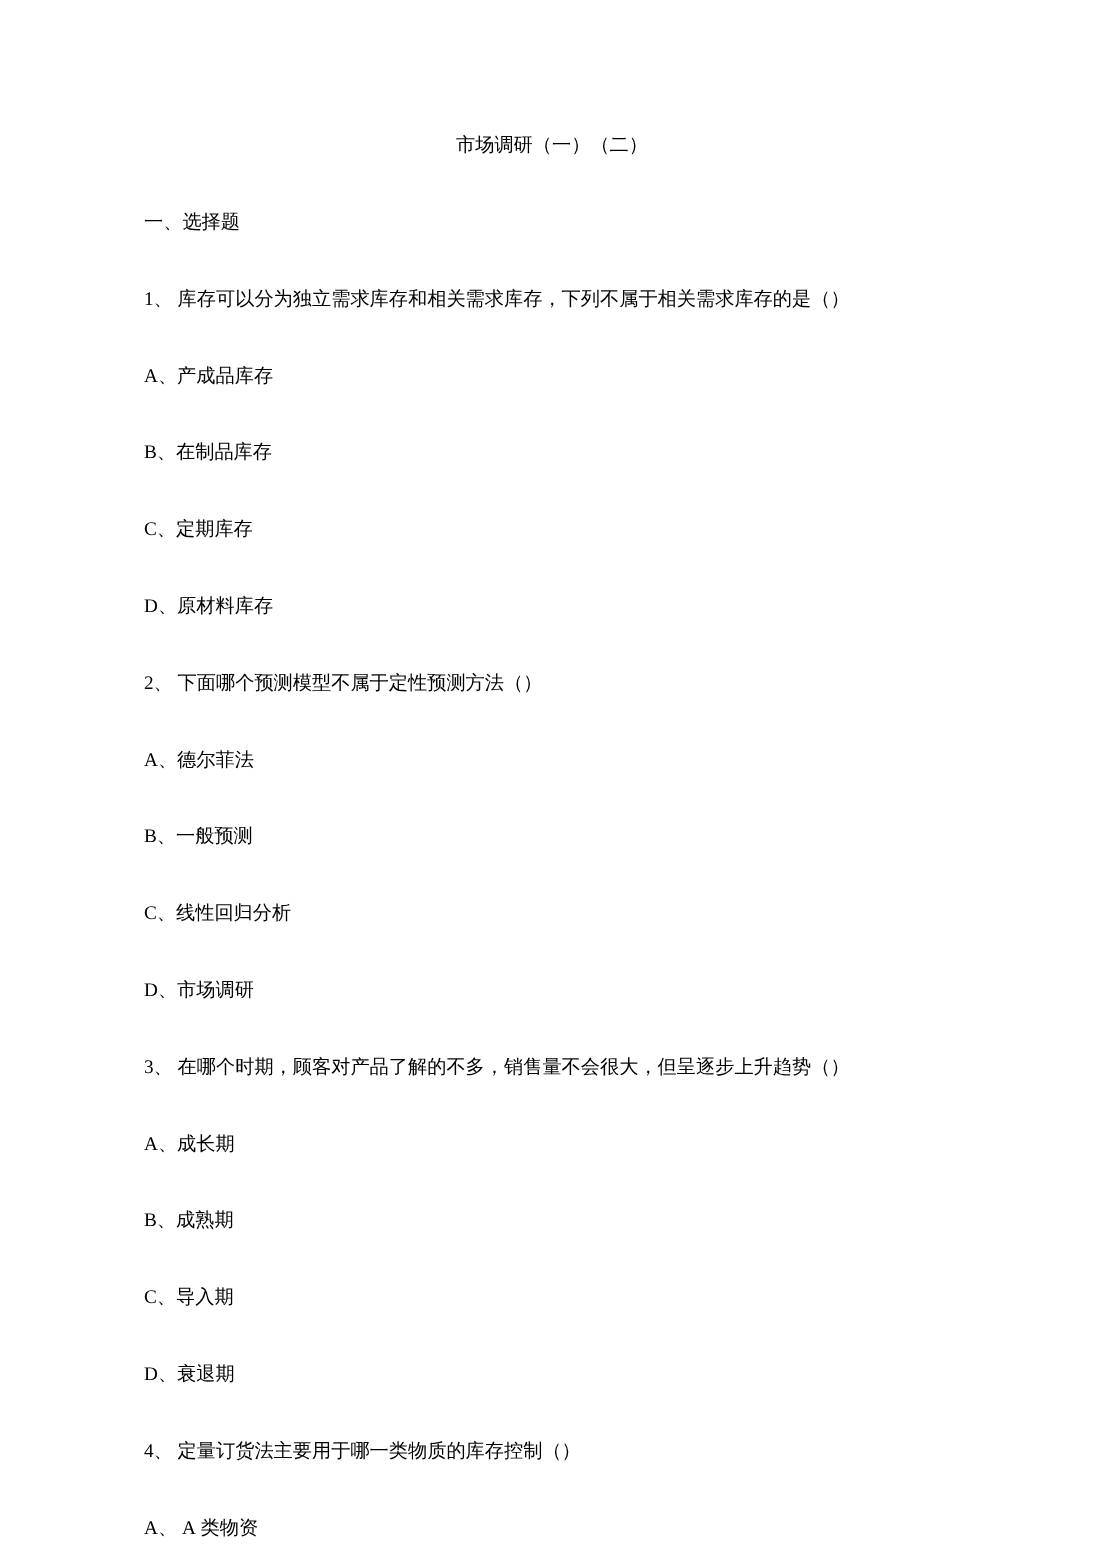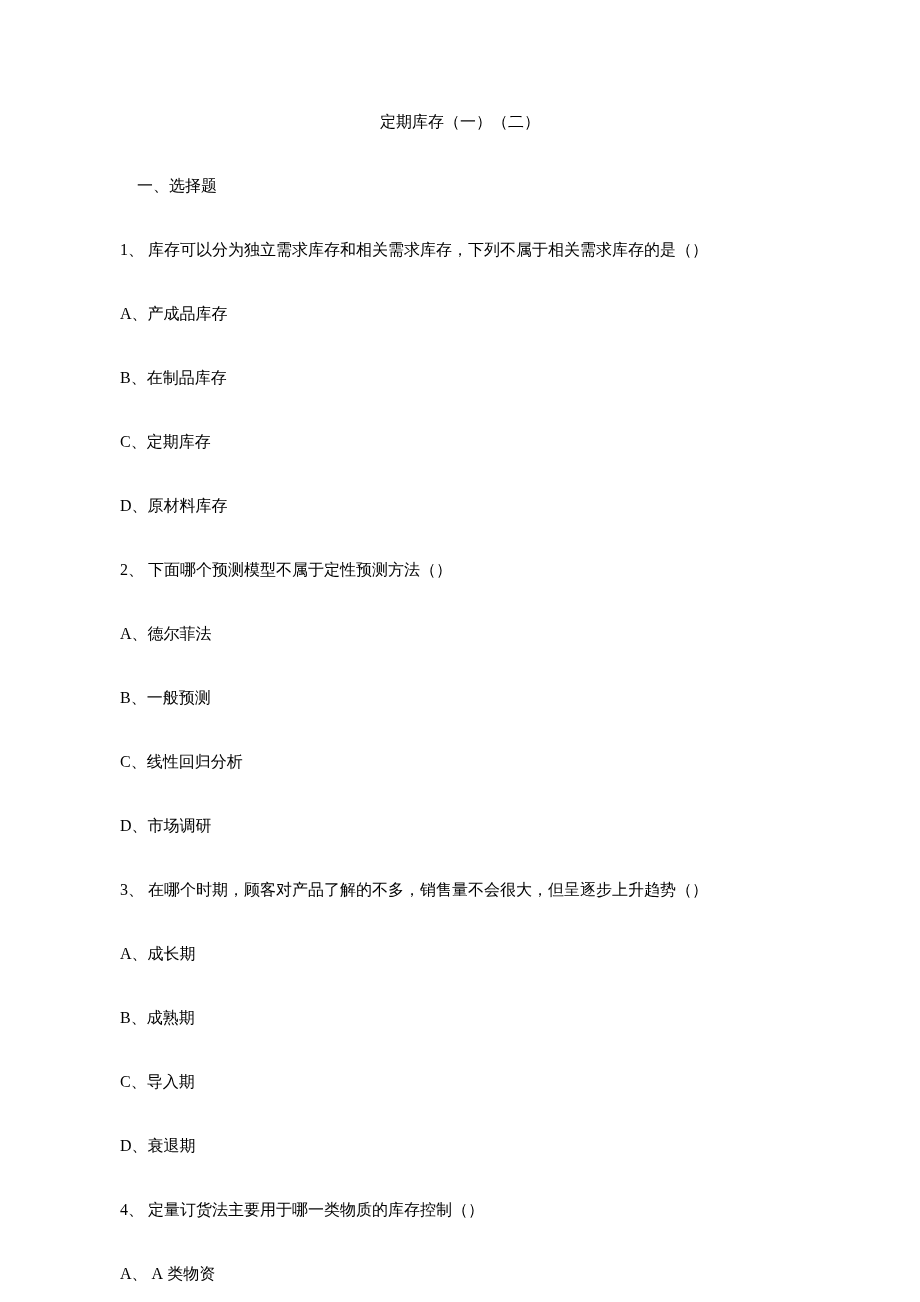--- a/index.html
+++ b/index.html
@@ -11,34 +11,33 @@
       font-size: 16px;
       line-height: 1.5;
       padding: 110px 120px 40px 120px;
     }
     .title {
       text-align: center;
       margin-bottom: 40px;
     }
     .section-heading {
       margin-bottom: 40px;
-      margin-left: 17px;
     }
     .question-text {
       margin-bottom: 40px;
     }
     .option {
       margin-bottom: 40px;
     }
     .latin { font-family: "Times New Roman", Times, serif; }
   </style>
 </head>
 <body>
 
-<div class="title">定期库存（一）（二）</div>
+<div class="title">市场调研（一）（二）</div>
 
 <div class="section-heading">一、选择题</div>
 
 <div class="question-text"><span class="latin">1</span>、 库存可以分为独立需求库存和相关需求库存，下列不属于相关需求库存的是（）</div>
 <div class="option"><span class="latin">A</span>、产成品库存</div>
 <div class="option"><span class="latin">B</span>、在制品库存</div>
 <div class="option"><span class="latin">C</span>、定期库存</div>
 <div class="option"><span class="latin">D</span>、原材料库存</div>
 
 <div class="question-text"><span class="latin">2</span>、 下面哪个预测模型不属于定性预测方法（）</div>

